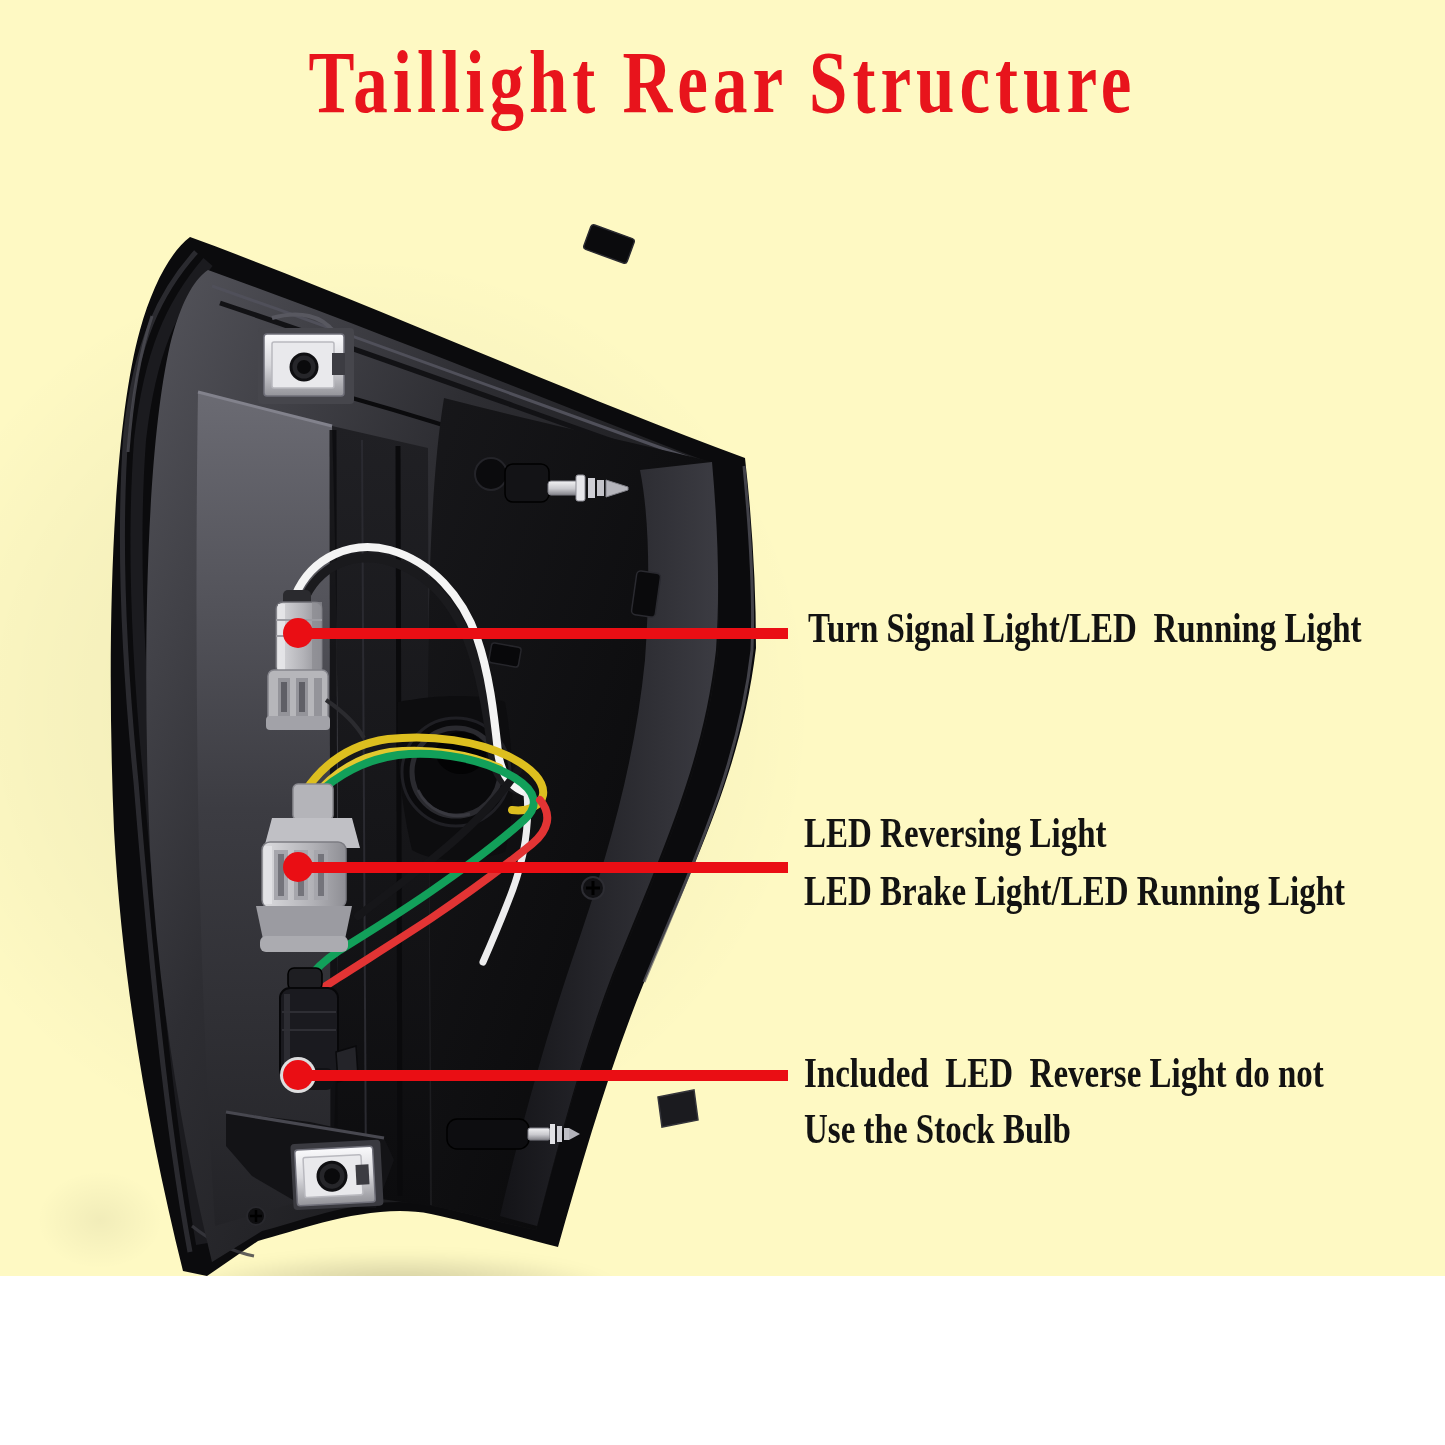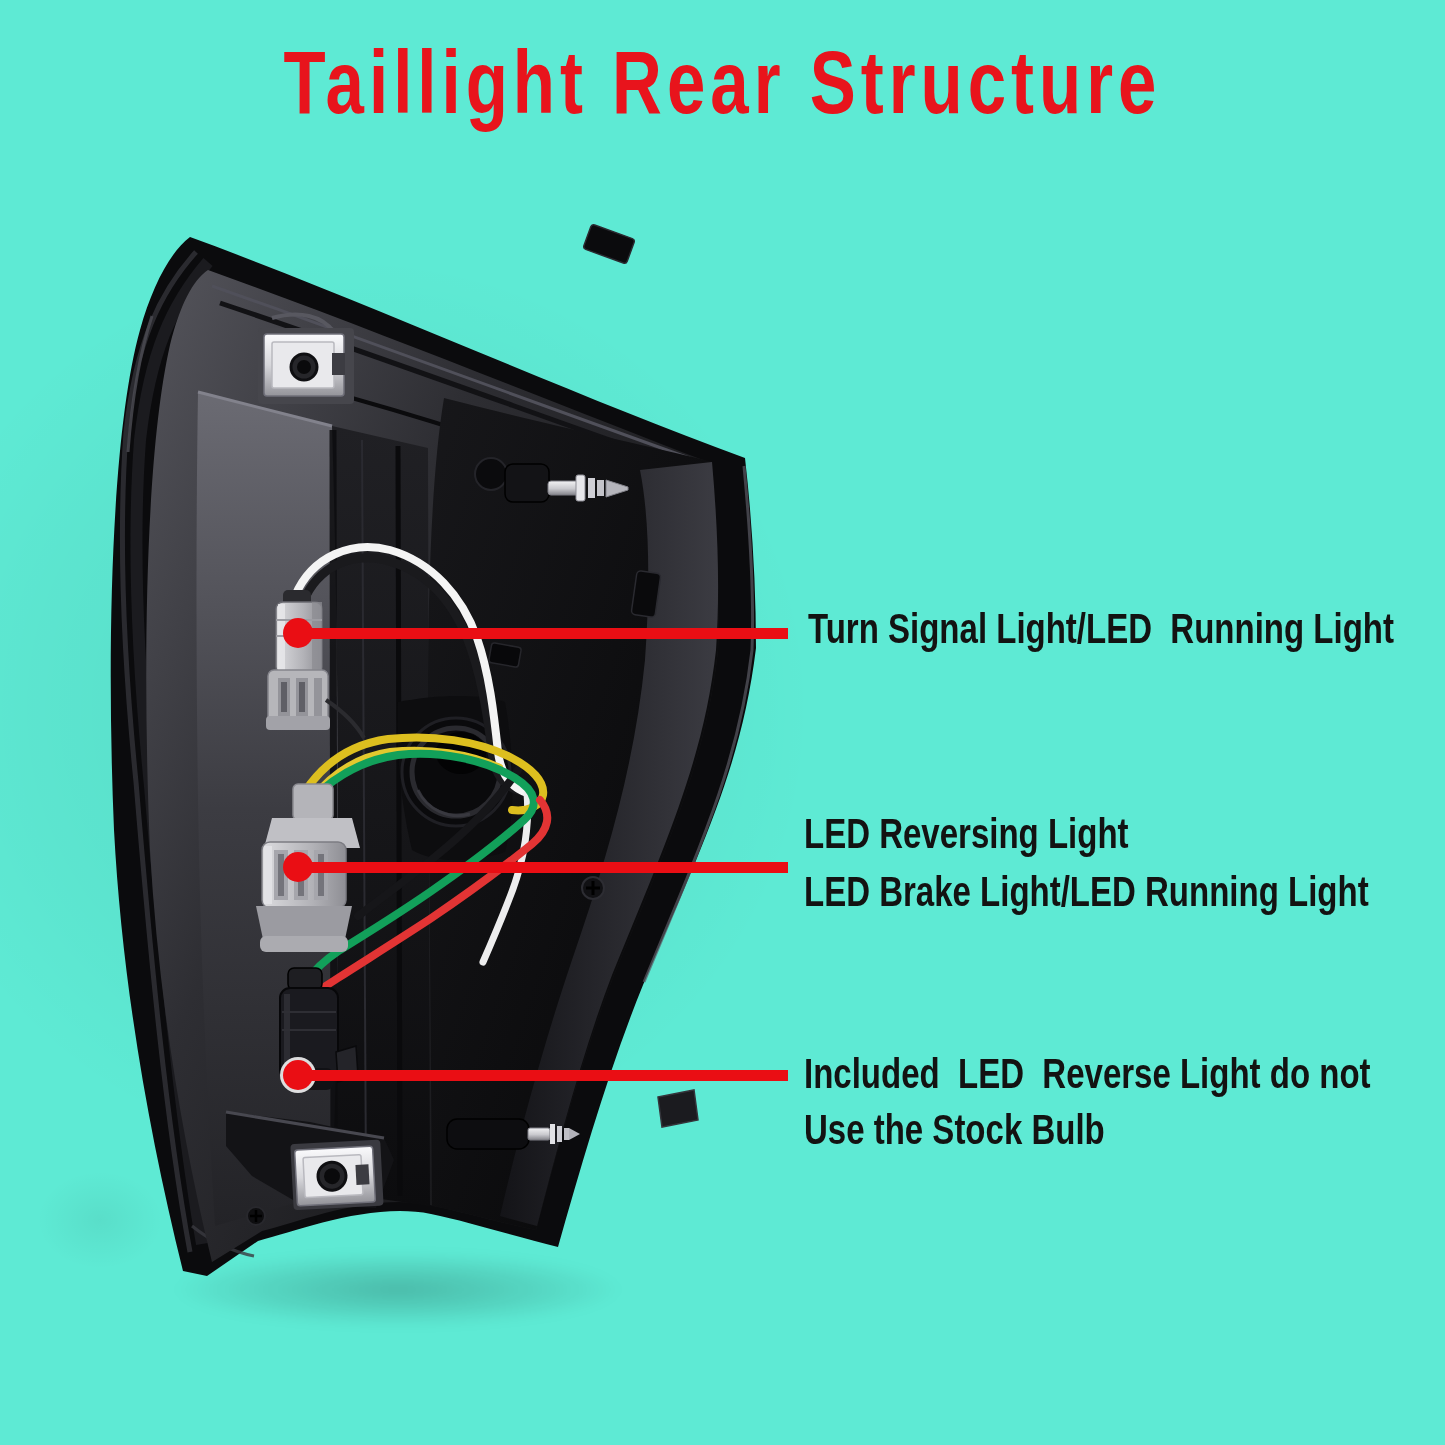--- a/index.html
+++ b/index.html
@@ -1,17 +1,17 @@
 <!DOCTYPE html>
 <html><head>
 <meta charset="utf-8">
 <style>
   html,body{margin:0;padding:0;background:#ffffff;}
-  .stage{position:relative;width:1445px;height:1445px;background:#5eead4;overflow:hidden;
-         font-family:Liberation Sans, sans-serif;}
+  .stage{position:relative;width:1445px;height:1276px;background:#fef9c3;overflow:hidden;
+         font-family:Liberation Serif, serif;}
   
   .haze{position:absolute;left:-80px;top:160px;width:1140px;height:1220px;pointer-events:none;
         background:radial-gradient(ellipse 52% 48% at 38% 45%, rgba(0,0,0,0.065), rgba(0,0,0,0.025) 55%, rgba(0,0,0,0) 78%);}
   .floor-shadow{position:absolute;left:110px;top:1240px;width:600px;height:110px;pointer-events:none;
         background:radial-gradient(ellipse 50% 45% at 48% 45%, rgba(0,0,0,0.20), rgba(0,0,0,0.07) 52%, rgba(0,0,0,0) 75%);
         filter:blur(6px);}
   .smudge{position:absolute;left:10px;top:1150px;width:180px;height:140px;pointer-events:none;
         background:radial-gradient(ellipse 50% 50% at 50% 50%, rgba(0,0,0,0.05), rgba(0,0,0,0) 70%);}
   svg.art{position:absolute;left:0;top:0;}
   

